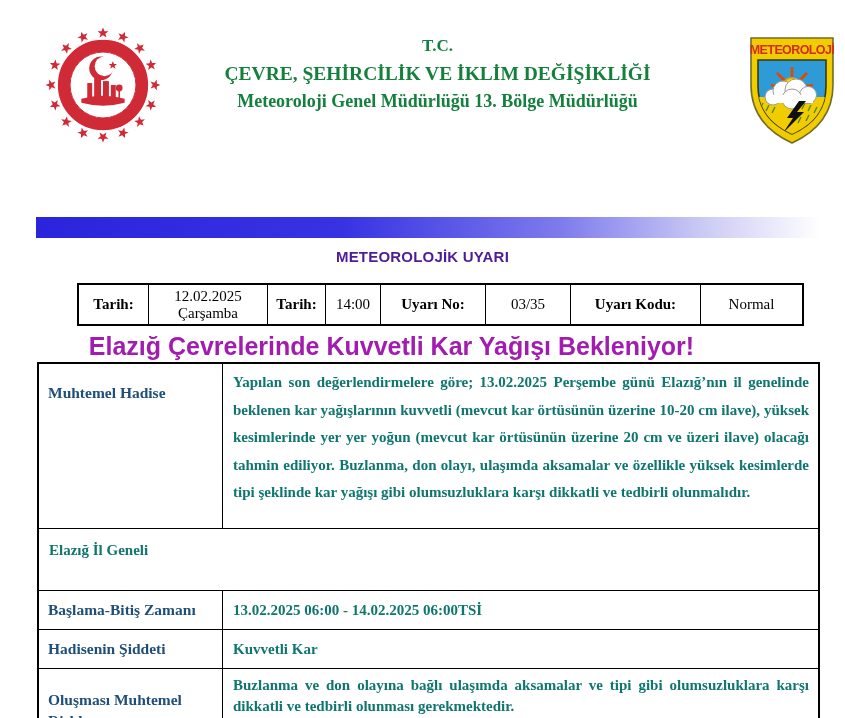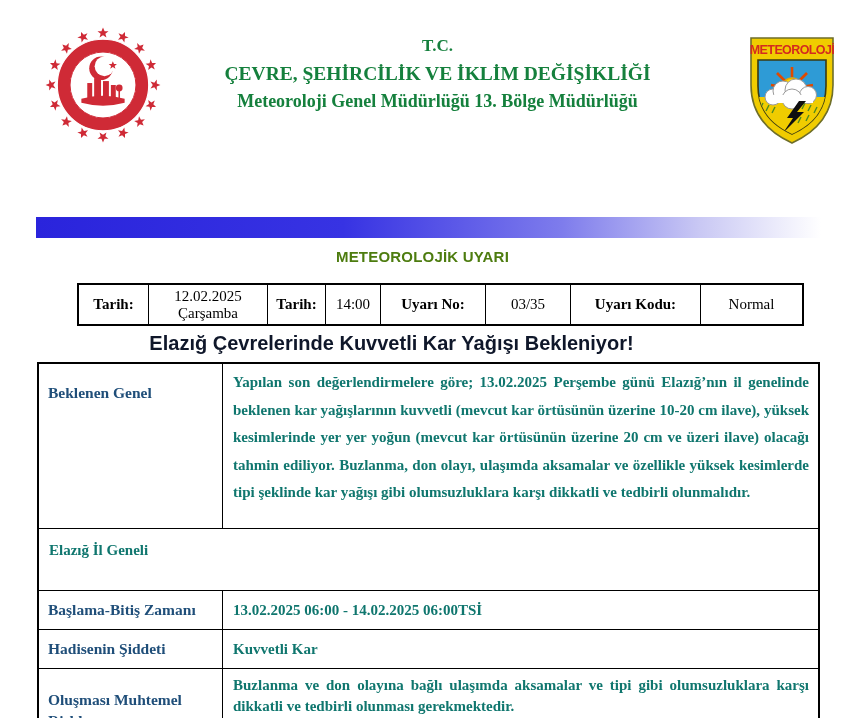--- a/index.html
+++ b/index.html
@@ -22,41 +22,41 @@
   .shield { position:absolute; left:747px; top:33px; width:90px; height:112px; }
   
   .grad-bar {
     position:absolute; left:36px; top:217px; width:809px; height:21px;
     background:linear-gradient(90deg,#2a24dc 0%,#3733e3 38%,#7e7cec 65%,#c9c8f4 82%,#ffffff 97%);
   }
   
   .section-title {
     position:absolute; top:248px; left:0; width:845px; text-align:center;
     font-family:"Liberation Sans","DejaVu Sans",sans-serif;
-    font-weight:bold; font-size:15px; color:#4d7c0f; letter-spacing:.2px;
+    font-weight:bold; font-size:15px; color:#4c1d95; letter-spacing:.2px;
   }
   
   .info-table {
     position:absolute; left:77px; top:283px; width:727px; height:43px;
     display:flex; border:2px solid #000; background:#fff;
   }
   .info-cell {
     display:flex; align-items:center; justify-content:center;
     font-size:15px; line-height:1.12; text-align:center;
     border-left:1.6px solid #000; padding:1px 2px;
   }
   .info-cell.first { border-left:none; }
   .info-label { font-weight:bold; }
   .w1{flex:0 0 69px;} .w2{flex:0 0 119px;} .w3{flex:0 0 58px;} .w4{flex:0 0 55px;}
   .w5{flex:0 0 105px;} .w6{flex:0 0 85px;} .w7{flex:0 0 130px;} .w8{flex:1;}
   
   .alert-title {
     position:absolute; top:332px; left:0; width:783px; text-align:center;
     font-family:"Liberation Sans","DejaVu Sans",sans-serif;
-    font-weight:bold; font-size:20px; color:#0f172a;
+    font-weight:bold; font-size:25px; color:#a21caf;
   }
   
   .detail-table {
     position:absolute; left:37px; top:362px; width:783px;
     border:2px solid #000; background:#fff;
   }
   .d-row { display:flex; }
   .d-row + .d-row { border-top:1.6px solid #000; }
   .d-label {
     flex:0 0 184px; border-right:1.6px solid #000;
@@ -194,21 +194,21 @@
     <div class="info-cell info-label w5">Uyarı No:</div>
     <div class="info-cell w6">03/35</div>
     <div class="info-cell info-label w7">Uyarı Kodu:</div>
     <div class="info-cell w8">Normal</div>
   </div>
 
   <div class="alert-title">Elazığ Çevrelerinde Kuvvetli Kar Yağışı Bekleniyor!</div>
 
   <div class="detail-table">
     <div class="d-row r1">
-      <div class="d-label">Beklenen Genel</div>
+      <div class="d-label">Muhtemel Hadise</div>
       <div class="d-value">Yapılan son değerlendirmelere göre; 13.02.2025 Perşembe günü Elazığ’nın il genelinde beklenen kar yağışlarının kuvvetli (mevcut kar örtüsünün üzerine 10-20 cm ilave), yüksek kesimlerinde yer yer yoğun (mevcut kar örtüsünün üzerine 20 cm ve üzeri ilave) olacağı tahmin ediliyor. Buzlanma, don olayı, ulaşımda aksamalar ve özellikle yüksek kesimlerde tipi şeklinde kar yağışı gibi olumsuzluklara karşı dikkatli ve tedbirli olunmalıdır.</div>
     </div>
     <div class="d-row r2">
       <div class="d-value">Elazığ İl Geneli</div>
     </div>
     <div class="d-row r3">
       <div class="d-label">Başlama-Bitiş Zamanı</div>
       <div class="d-value">13.02.2025 06:00 - 14.02.2025 06:00TSİ</div>
     </div>
     <div class="d-row r4">

